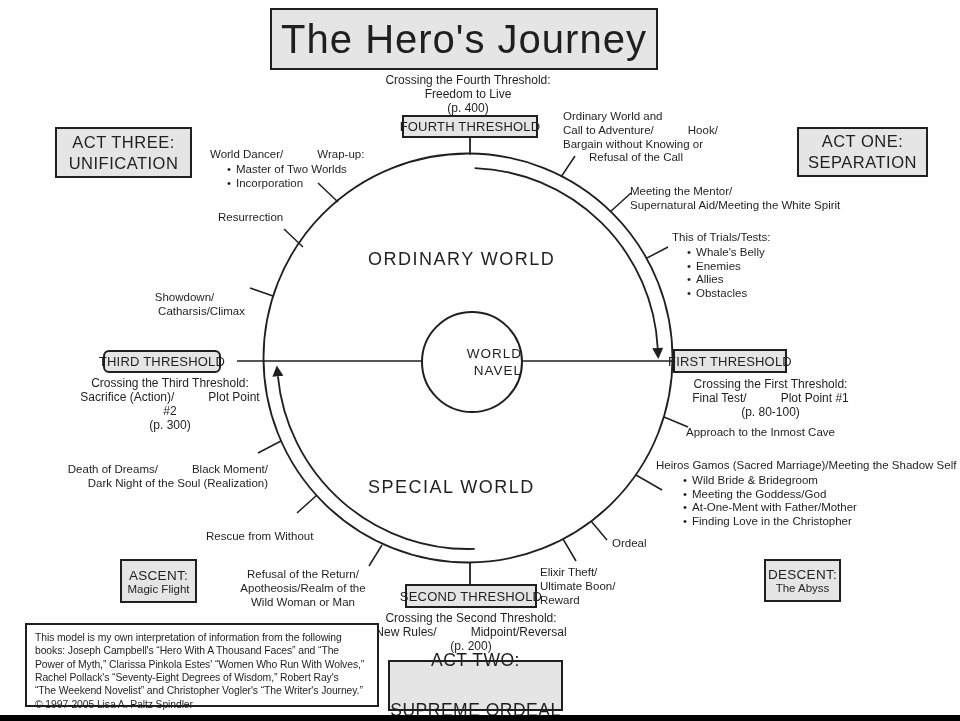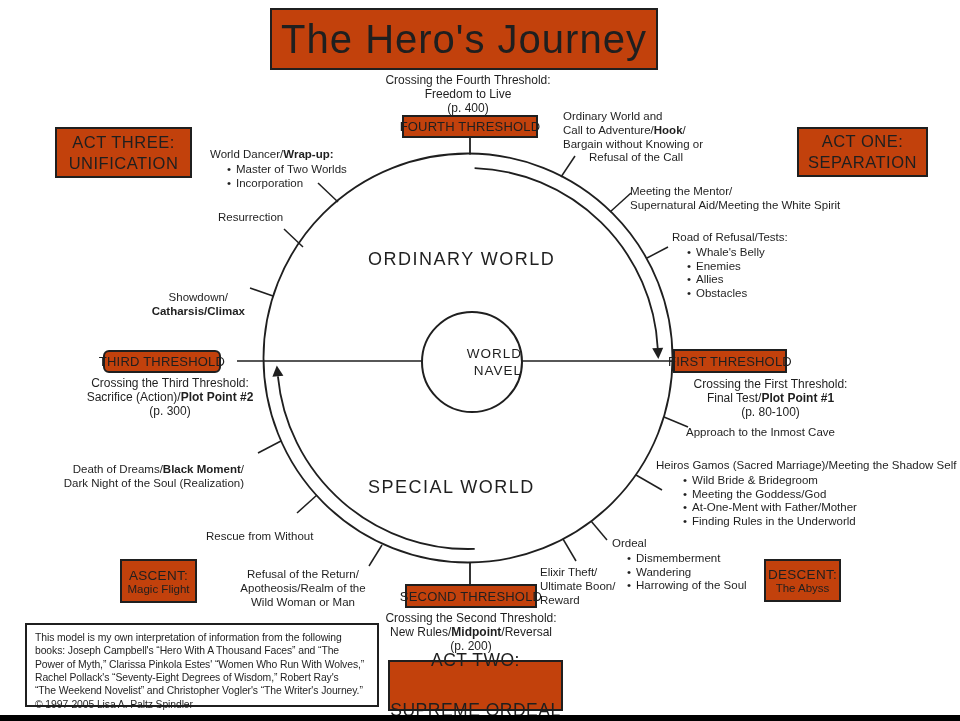--- a/index.html
+++ b/index.html
@@ -1,22 +1,22 @@
 <!DOCTYPE html>
 <html><head>
 <meta charset="utf-8">
 <style>
   html,body{margin:0;padding:0;background:#e8e8e8;}
   .stage{position:relative;width:960px;height:721px;background:#fff;margin:0 auto;
          font-family:"Liberation Sans",sans-serif;color:#1f1f1f;overflow:hidden;}
   .stage > svg{position:absolute;left:0;top:0;z-index:0;}
   .abs{position:absolute;z-index:1;}
-  .b{font-weight:700;}
-  
-  .box{border:2px solid #1f1f1f;background:#c2410c;display:flex;flex-direction:column;
+  .b{font-weight:400;padding-left:34px;}
+  
+  .box{border:2px solid #1f1f1f;background:#e5e5e5;display:flex;flex-direction:column;
        align-items:center;justify-content:center;text-align:right;box-sizing:border-box;white-space:nowrap;}
   #titleBox{left:270px;top:8px;width:388px;height:62px;border-width:2.5px;
             font-size:40px;letter-spacing:1px;}
   .tbox{font-size:13px;letter-spacing:.2px;}
   #fourthBox{left:402px;top:115px;width:136px;height:23px;}
   #thirdBox{left:103px;top:350px;width:118px;height:23px;border-radius:6px;}
   #firstBox{left:673px;top:349px;width:114px;height:24px;}
   #secondBox{left:405px;top:584px;width:132px;height:24px;}
   .abox{font-size:16.5px;line-height:1.25;letter-spacing:.5px;}
   #actThree{left:55px;top:127px;width:137px;height:51px;}
@@ -36,21 +36,21 @@
   .lbl{font-size:11.5px;line-height:1.2;white-space:nowrap;}
   #ordCall{left:563px;top:110px;}
   #ordCall .indent{margin-left:26px;}
   #mentor{left:630px;top:185px;}
   #roadTrials{left:672px;top:231px;}
   #wrapUp{left:210px;top:148px;}
   #resurrection{left:218px;top:211px;}
   #showdown{right:715px;top:291px;text-align:center;}
   #approach{left:686px;top:426px;}
   #heiros{left:656px;top:459px;}
-  #deathDreams{right:716px;top:463px;text-align:right;}
+  #deathDreams{right:692px;top:463px;text-align:right;}
   #rescue{left:206px;top:530px;}
   #refusal{left:238px;top:568px;width:130px;text-align:center;white-space:normal;}
   #ordeal{left:612px;top:537px;}
   #elixir{left:540px;top:566px;}
   ul.bullets{margin:1px 0 0;padding:0 0 0 15px;list-style:none;}
   ul.bullets li{line-height:1.2;}
   ul.bullets li::before{content:"\2022";margin-right:5px;}
   #heiros ul.bullets{padding-left:27px;}
   #wrapUp ul.bullets{padding-left:17px;}
   
@@ -163,50 +163,45 @@
     <div>Bargain without Knowing or</div>
     <div class="indent">Refusal of the Call</div>
   </div>
 
   <div class="abs lbl" id="mentor">
     <div>Meeting the Mentor/</div>
     <div>Supernatural Aid/Meeting the White Spirit</div>
   </div>
 
   <div class="abs lbl" id="roadTrials">
-    <div>Road of Refusal/Tests:</div>
+    <div>This of Trials/Tests:</div>
     <ul class="bullets">
         <li>Whale's Belly</li>
         <li>Enemies</li>
         <li>Allies</li>
         <li>Obstacles</li>
       </ul>
   </div>
 
   <div class="abs lbl" id="approach">
     <div>Approach to the Inmost Cave</div>
   </div>
 
   <div class="abs lbl" id="heiros">
     <div>Heiros Gamos (Sacred Marriage)/Meeting the Shadow Self</div>
     <ul class="bullets">
         <li>Wild Bride &amp; Bridegroom</li>
         <li>Meeting the Goddess/God</li>
         <li>At-One-Ment with Father/Mother</li>
-        <li>Finding Rules in the Underworld</li>
+        <li>Finding Love in the Christopher</li>
       </ul>
   </div>
 
   <div class="abs lbl" id="ordeal">
     <div>Ordeal</div>
-    <ul class="bullets">
-        <li>Dismemberment</li>
-        <li>Wandering</li>
-        <li>Harrowing of the Soul</li>
-      </ul>
   </div>
 
   <div class="abs lbl" id="elixir">
     <div>Elixir Theft/</div>
     <div>Ultimate Boon/</div>
     <div>Reward</div>
   </div>
 
   <div class="abs lbl" id="refusal">
     <div>Refusal of the Return/</div>

